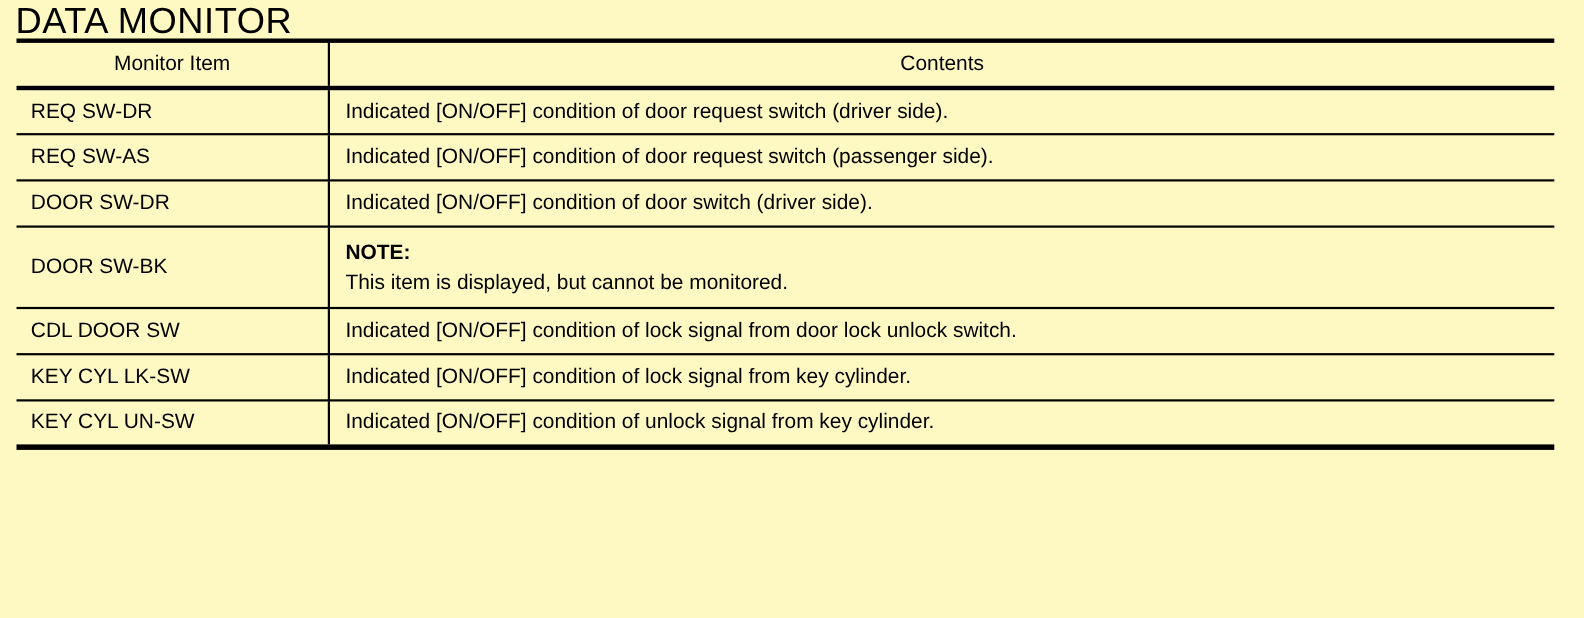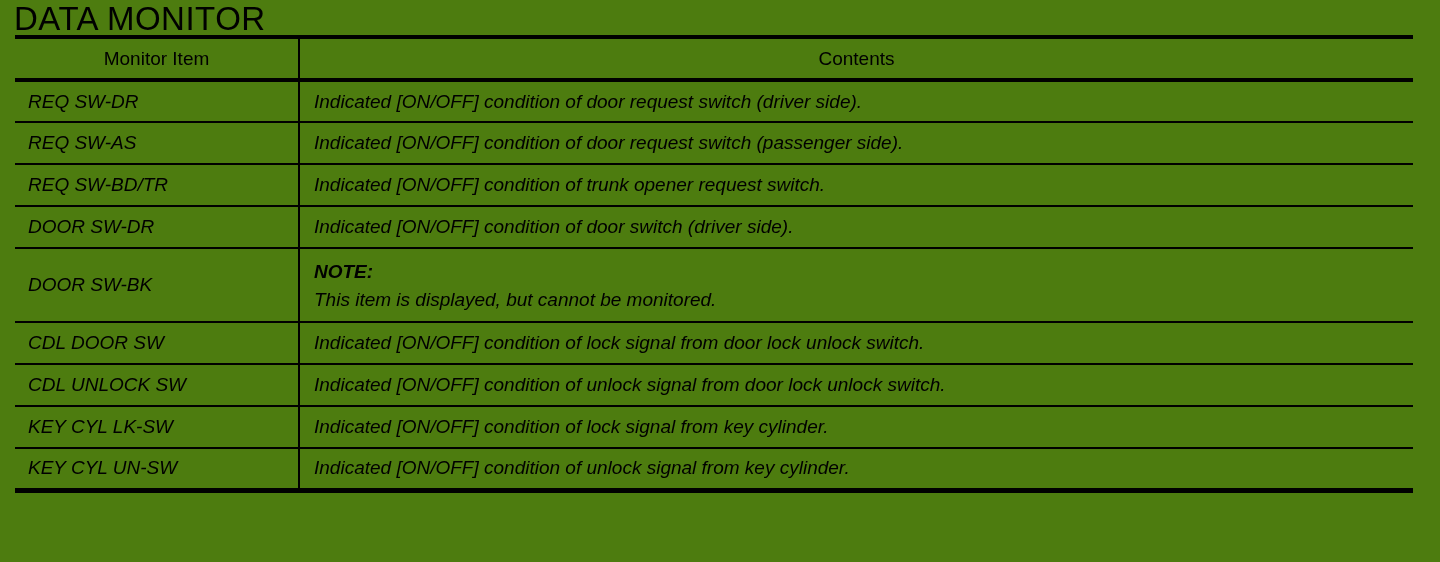--- a/index.html
+++ b/index.html
@@ -8,21 +8,21 @@
     width: 1440px;
     height: 562px;
     font-family: "Liberation Sans", sans-serif;
     color: #000000;
     overflow: hidden;
   }
   .page {
     position: relative;
     width: 1440px;
     height: 562px;
-    background: #4d7c0f;
+    background: #fef9c3;
   }
   .page-title {
     position: absolute;
     left: 14px;
     top: 0px;
     font-size: 33px;
     font-weight: 400;
     letter-spacing: 0.5px;
     white-space: nowrap;
   }
@@ -51,21 +51,20 @@
   
   .col-item, .cell-item {
     width: 284px;
     border-right: 2px solid #000000;
   }
   
   .data-table tbody td {
     border-bottom: 2px solid #000000;
     height: 42px;
     vertical-align: middle;
-    font-style: italic;
   }
   .cell-item {
     padding-left: 13px;
     white-space: nowrap;
   }
   .cell-contents {
     padding-left: 14px;
   }
   .data-table tbody tr.row-note td {
     height: 74px;
@@ -99,43 +98,35 @@
     <tbody>
       <tr>
         <td class="cell-item">REQ SW-DR</td>
         <td class="cell-contents">Indicated [ON/OFF] condition of door request switch (driver side).</td>
       </tr>
       <tr>
         <td class="cell-item">REQ SW-AS</td>
         <td class="cell-contents">Indicated [ON/OFF] condition of door request switch (passenger side).</td>
       </tr>
       <tr>
-        <td class="cell-item">REQ SW-BD/TR</td>
-        <td class="cell-contents">Indicated [ON/OFF] condition of trunk opener request switch.</td>
-      </tr>
-      <tr>
         <td class="cell-item">DOOR SW-DR</td>
         <td class="cell-contents">Indicated [ON/OFF] condition of door switch (driver side).</td>
       </tr>
       <tr class="row-note">
         <td class="cell-item">DOOR SW-BK</td>
         <td class="cell-contents cell-note">
           <div class="note-label">NOTE:</div>
           <div class="note-text">This item is displayed, but cannot be monitored.</div>
         </td>
       </tr>
       <tr>
         <td class="cell-item">CDL DOOR SW</td>
         <td class="cell-contents">Indicated [ON/OFF] condition of lock signal from door lock unlock switch.</td>
       </tr>
       <tr>
-        <td class="cell-item">CDL UNLOCK SW</td>
-        <td class="cell-contents">Indicated [ON/OFF] condition of unlock signal from door lock unlock switch.</td>
-      </tr>
-      <tr>
         <td class="cell-item">KEY CYL LK-SW</td>
         <td class="cell-contents">Indicated [ON/OFF] condition of lock signal from key cylinder.</td>
       </tr>
       <tr>
         <td class="cell-item">KEY CYL UN-SW</td>
         <td class="cell-contents">Indicated [ON/OFF] condition of unlock signal from key cylinder.</td>
       </tr>
     </tbody>
   </table>
 

